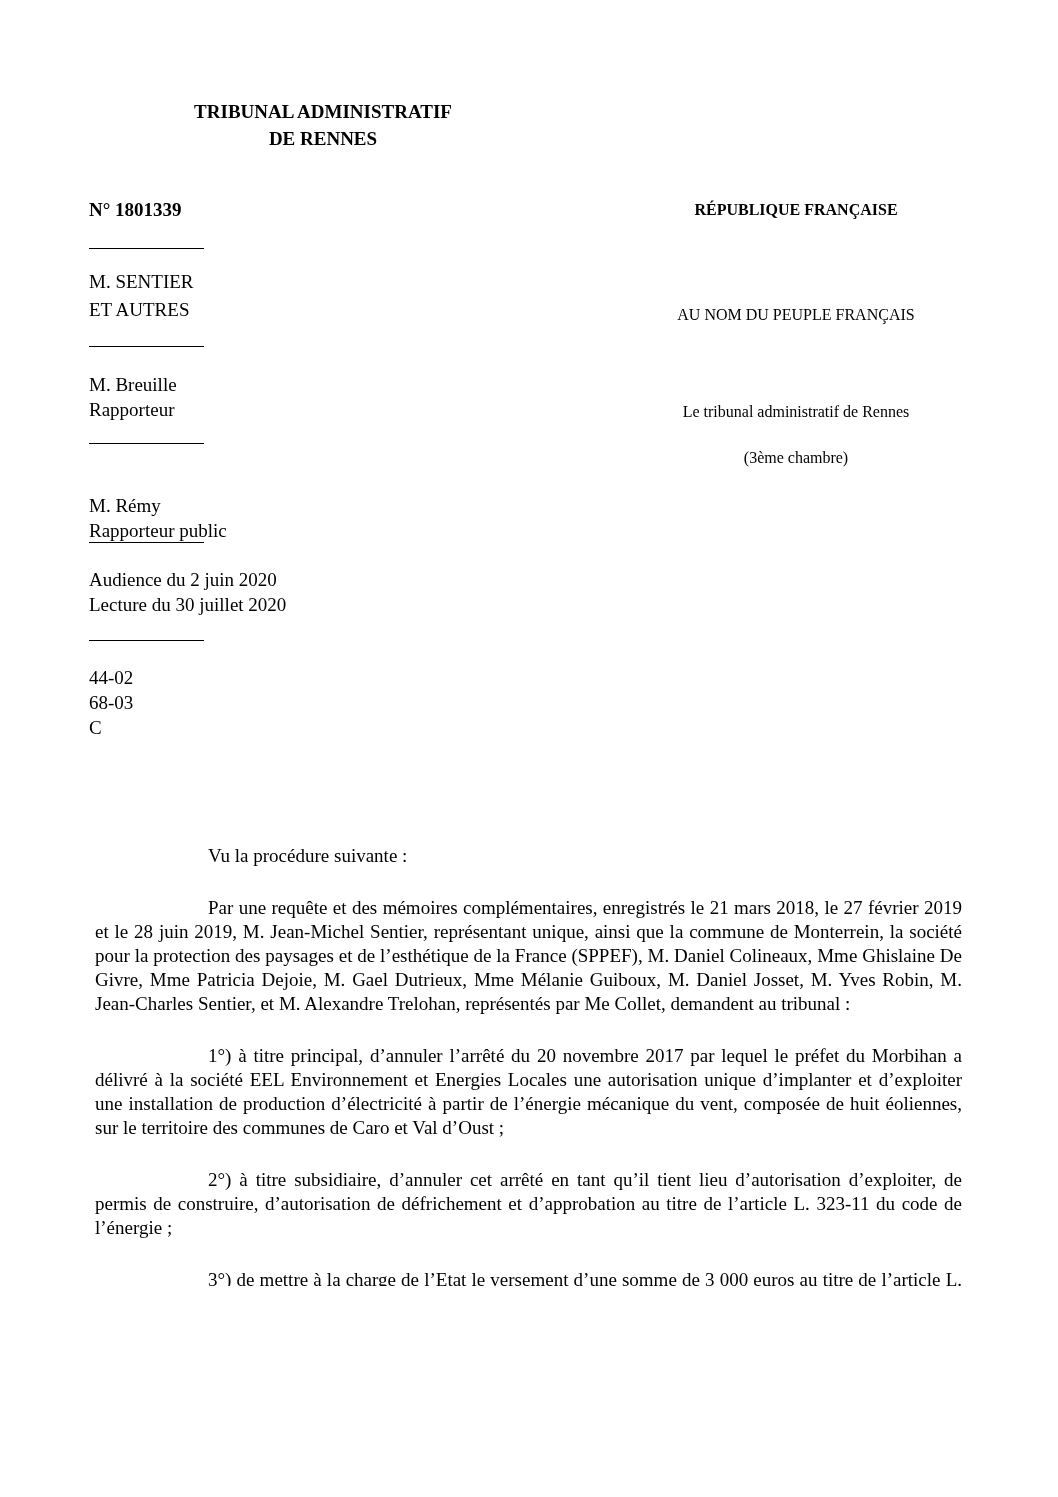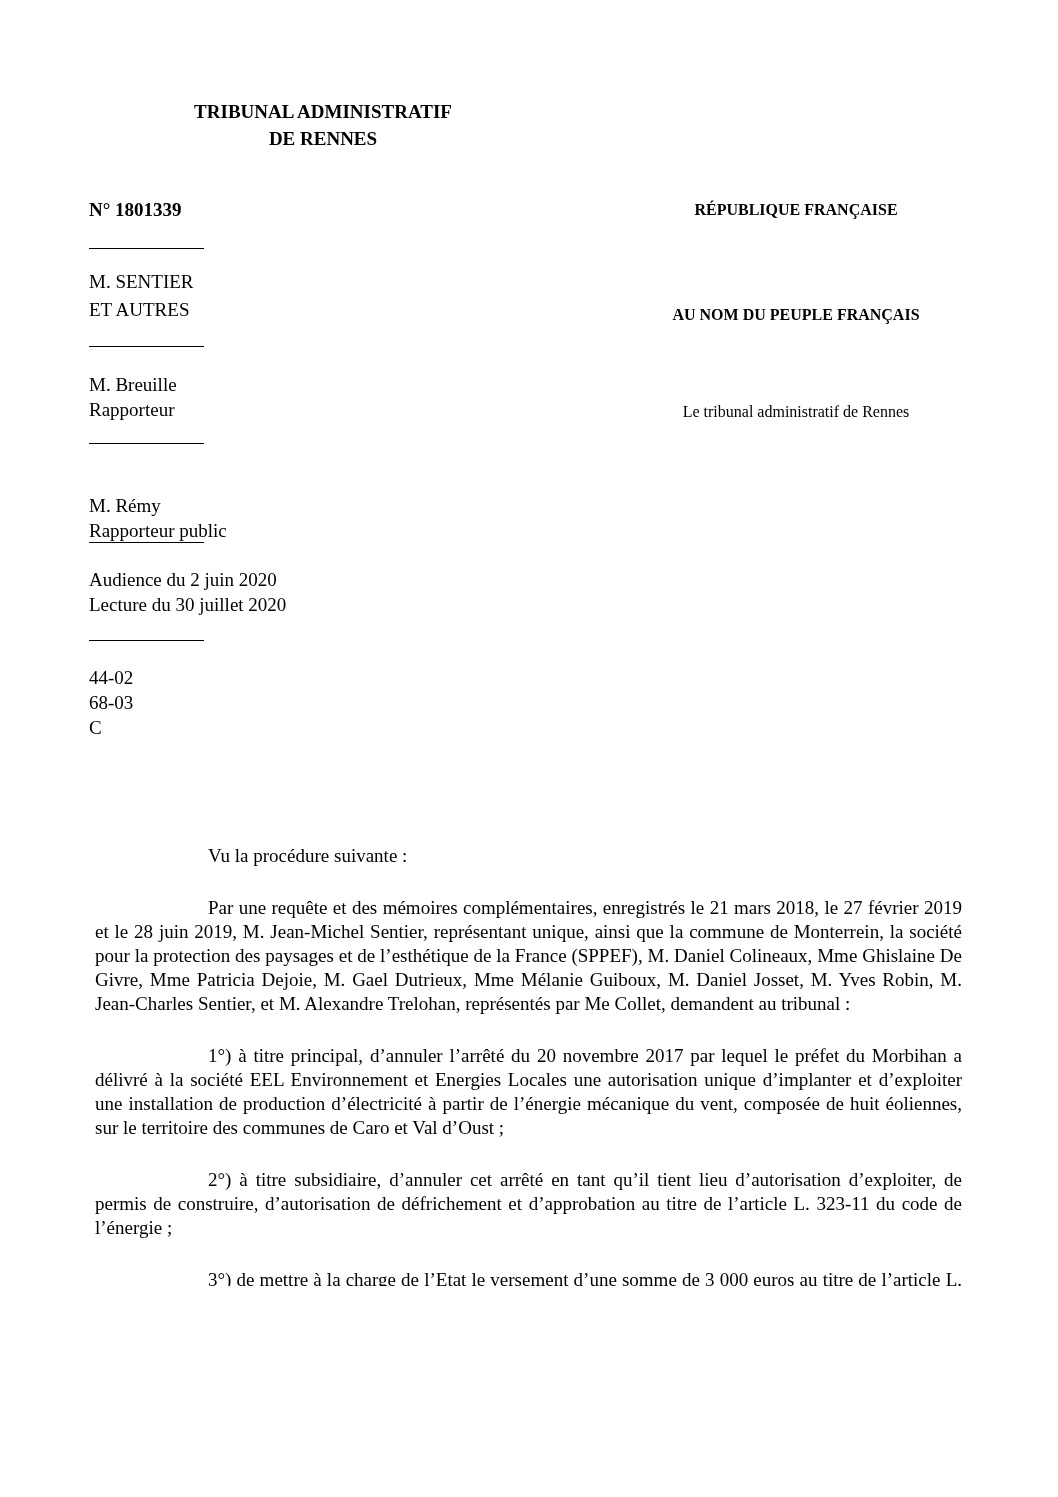--- a/index.html
+++ b/index.html
@@ -63,21 +63,21 @@
 
   .right-item {
     position: absolute;
     left: 566px;
     width: 460px;
     text-align: center;
     font-size: 16px;
     line-height: 26px;
   }
   .republic { top: 197px; font-weight: bold; }
-  .motto    { top: 302px; font-weight: bold; }
+  .motto    { top: 302px; font-weight: normal; }
   .tribunal { top: 399px; }
   .chamber  { top: 445px; }
 
   .body-text {
     position: absolute;
     left: 91px;
     top: 844px;
     width: 871px;
     font-size: 19px;
     line-height: 24px;
@@ -132,20 +132,21 @@
 
   <div class="left-block codes">
     <div>44-02</div>
     <div>68-03</div>
     <div>C</div>
   </div>
 
   <div class="right-item republic">RÉPUBLIQUE FRANÇAISE</div>
   <div class="right-item motto">AU NOM DU PEUPLE FRANÇAIS</div>
   <div class="right-item tribunal">Le tribunal administratif de Rennes</div>
+  <div class="right-item chamber">(3ème chambre)</div>
 
   <div class="body-text">
     <p>Vu la procédure suivante :</p>
     <p>Par une requête et des mémoires complémentaires, enregistrés le 21 mars 2018, le 27 février 2019 et le 28 juin 2019, M. Jean-Michel Sentier, représentant unique, ainsi que la commune de Monterrein, la société pour la protection des paysages et de l’esthétique de la France (SPPEF), M. Daniel Colineaux, Mme Ghislaine De Givre, Mme Patricia Dejoie, M. Gael Dutrieux, Mme Mélanie Guiboux, M. Daniel Josset, M. Yves Robin, M. Jean-Charles Sentier, et M. Alexandre Trelohan, représentés par Me Collet, demandent au tribunal :</p>
     <p>1°) à titre principal, d’annuler l’arrêté du 20 novembre 2017 par lequel le préfet du Morbihan a délivré à la société EEL Environnement et Energies Locales une autorisation unique d’implanter et d’exploiter une installation de production d’électricité à partir de l’énergie mécanique du vent, composée de huit éoliennes, sur le territoire des communes de Caro et Val d’Oust ;</p>
     <p>2°) à titre subsidiaire, d’annuler cet arrêté en tant qu’il tient lieu d’autorisation d’exploiter, de permis de construire, d’autorisation de défrichement et d’approbation au titre de l’article L. 323-11 du code de l’énergie ;</p>
     <p>3°) de mettre à la charge de l’Etat le versement d’une somme de 3 000 euros au titre de l’article L. 761-2 du code de justice administrative.</p>
   </div>
 
 </div>

